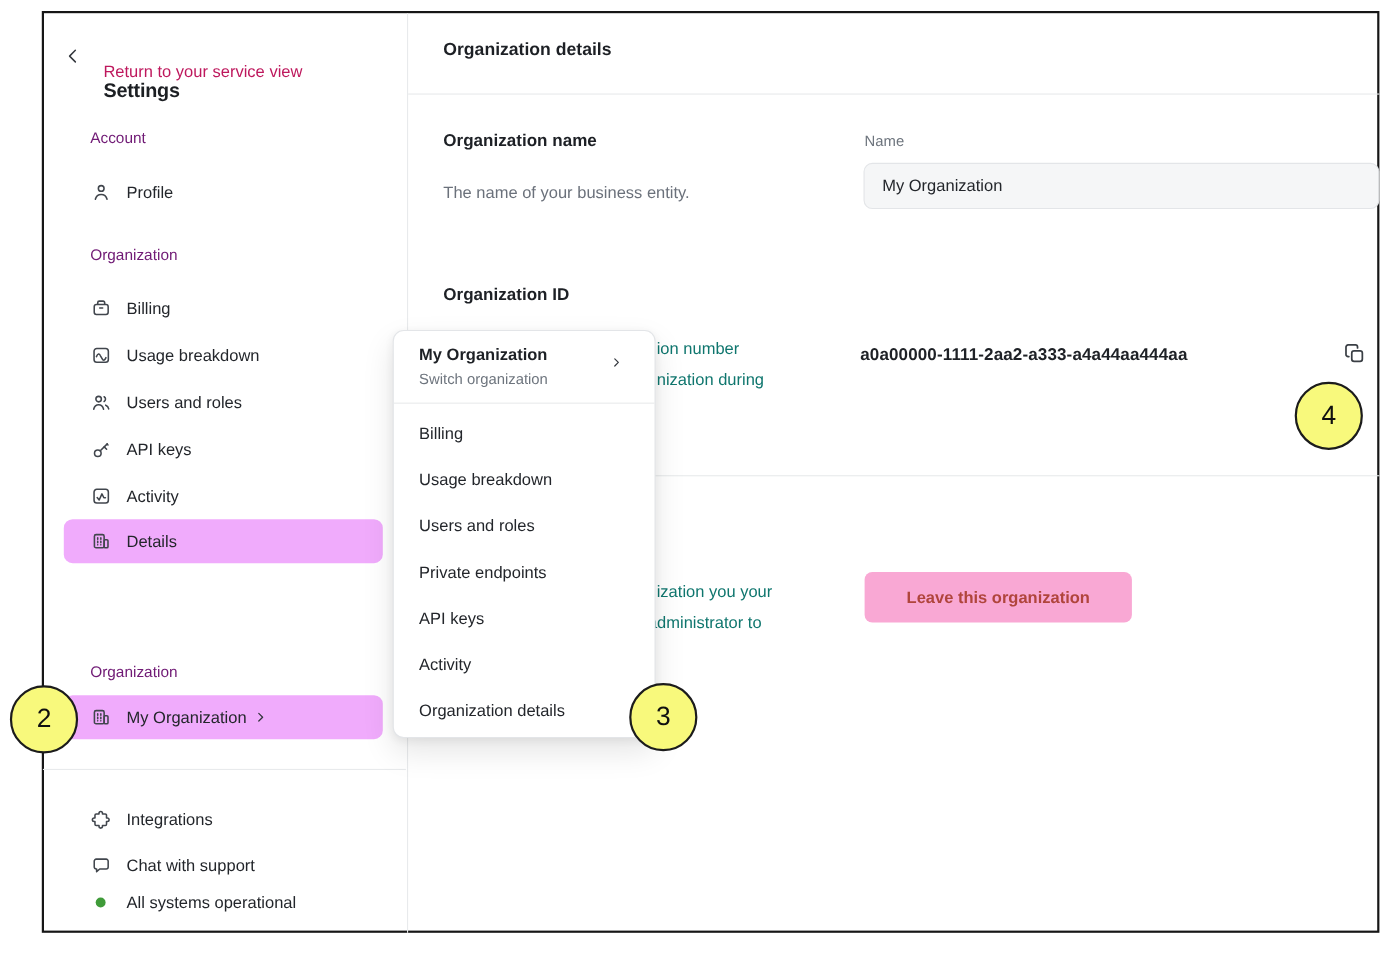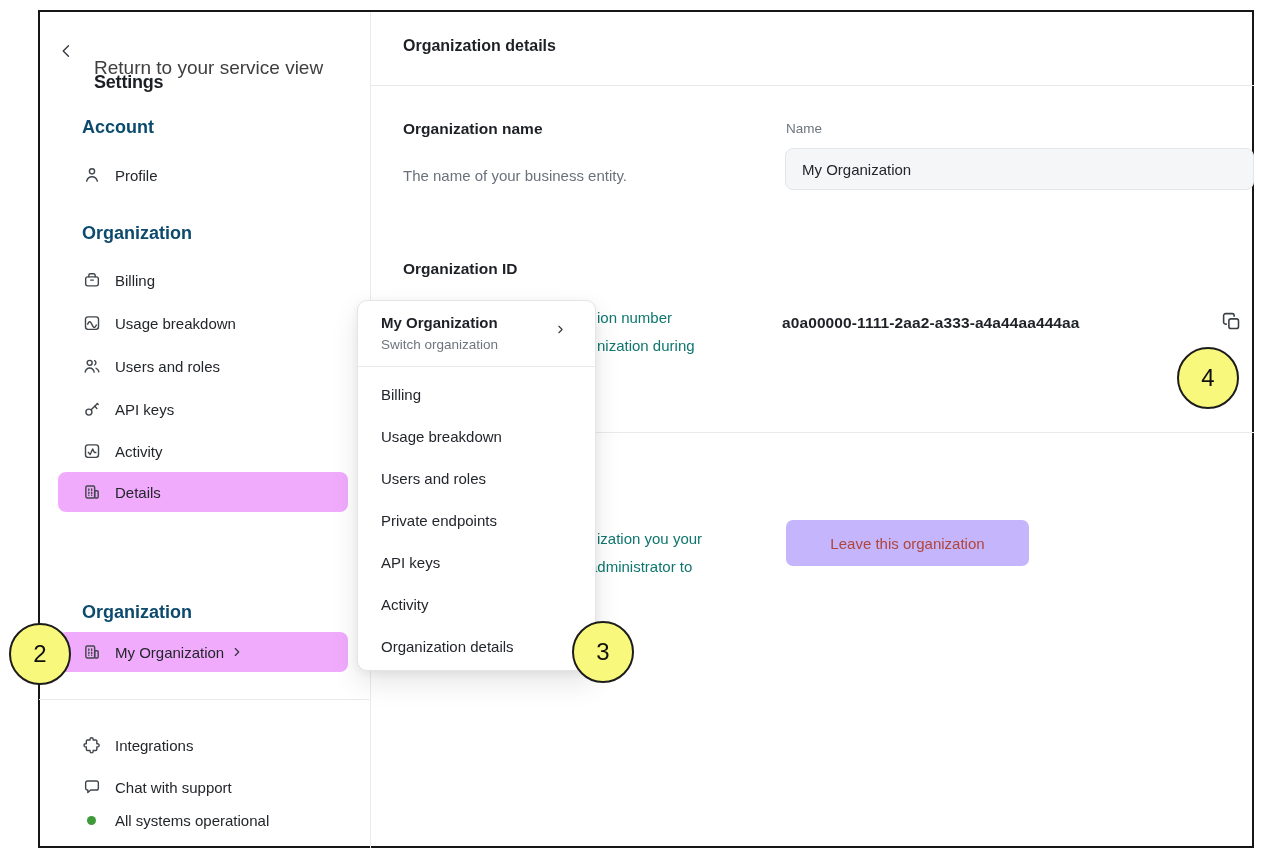--- a/index.html
+++ b/index.html
@@ -7,44 +7,44 @@
         font-family:"Liberation Sans","DejaVu Sans",sans-serif;color:#202329;}
 
   
   .frame{position:absolute;left:38px;top:10px;width:1216px;height:838px;
          border:2px solid #161616;box-sizing:border-box;background:#fff;}
   .sidebar-divider{position:absolute;left:370px;top:12px;width:1px;height:836px;background:#e8eaec;}
   .hdiv{position:absolute;height:1px;background:#e8eaec;}
 
   
   .side-title{position:absolute;left:94px;top:28px;font-size:18px;font-weight:700;color:#1c1f23;letter-spacing:-0.2px;margin-top:44px;}
-  .side-sub{position:absolute;left:94px;top:57px;font-size:19px;color:#404040;}
+  .side-sub{position:absolute;left:94px;top:57px;font-size:15px;color:#be185d;}
   .back{position:absolute;left:58px;top:42px;width:18px;height:18px;cursor:pointer;}
-  .sec-label{position:absolute;left:82px;font-size:18px;color:#0c4a6e;font-weight:bold;}
+  .sec-label{position:absolute;left:82px;font-size:14px;color:#701a75;}
   .side-row{position:absolute;left:58px;width:290px;height:40px;display:flex;align-items:center;gap:13px;
             padding-left:24px;border-radius:8px;box-sizing:border-box;font-size:15px;color:#23262b;cursor:pointer;}
   .side-row.active{background:#f0abfc;}
   .icn{flex:0 0 auto;stroke:#41464d;stroke-width:1.7;fill:none;stroke-linecap:round;stroke-linejoin:round;}
   .dot{width:9px;height:9px;border-radius:50%;background:#3f9b39;margin-left:5px;margin-right:6px;}
   .myorg-chevron{position:absolute;left:230px;top:645px;}
 
   
   .main-header{position:absolute;left:403px;top:37px;font-size:16px;font-weight:700;color:#1d2025;}
   .row-title{position:absolute;font-size:15.5px;font-weight:700;color:#1d2025;}
   .row-desc{position:absolute;font-size:15px;color:#6b717b;}
   .field-label{position:absolute;font-size:13.5px;color:#6e757e;text-align:right;}
   .name-input{position:absolute;left:785px;top:148px;width:469px;height:42px;background:#f5f6f7;
               border:1px solid #e3e5e8;border-radius:8px;padding:0 16px;font-size:15px;color:#23262b;
               box-sizing:border-box;font-family:inherit;outline:none;}
   .frag{position:absolute;font-size:15px;color:#0f766e;line-height:20px;white-space:nowrap;}
   .id-value{position:absolute;left:782px;top:314px;font-size:15.5px;font-weight:600;color:#1e2126;letter-spacing:0.1px;}
   .copy-btn{position:absolute;left:1218px;top:308px;width:26px;height:26px;display:flex;align-items:center;
             justify-content:center;cursor:pointer;background:none;border:none;padding:0;}
-  .leave-btn{position:absolute;left:786px;top:520px;width:243px;height:46px;background:#c4b5fd;color:#b0453c;
-             border:none;border-radius:7px;font-size:15px;font-weight:400;font-family:inherit;cursor:pointer;}
+  .leave-btn{position:absolute;left:786px;top:520px;width:243px;height:46px;background:#f9a8d4;color:#b0453c;
+             border:none;border-radius:7px;font-size:15px;font-weight:700;font-family:inherit;cursor:pointer;}
 
   
   .popup{position:absolute;left:357px;top:300px;width:239px;background:#ffffff;border:1px solid #e3e5e8;
          border-radius:10px;box-shadow:0 12px 28px rgba(0,0,0,0.10),0 2px 8px rgba(0,0,0,0.06);
          z-index:5;box-sizing:border-box;}
   .popup-header{position:relative;padding:12px 16px 13px 23px;border-bottom:1px solid #e8eaec;cursor:pointer;}
   .popup-title{font-size:15px;font-weight:600;color:#1d2025;line-height:20px;}
   .popup-subtitle{font-size:13.5px;color:#6e757e;line-height:17px;margin-top:3px;}
   .popup-chevron{position:absolute;right:28px;top:22px;}
   .popup-list{padding:6px 0 3px 0;}

